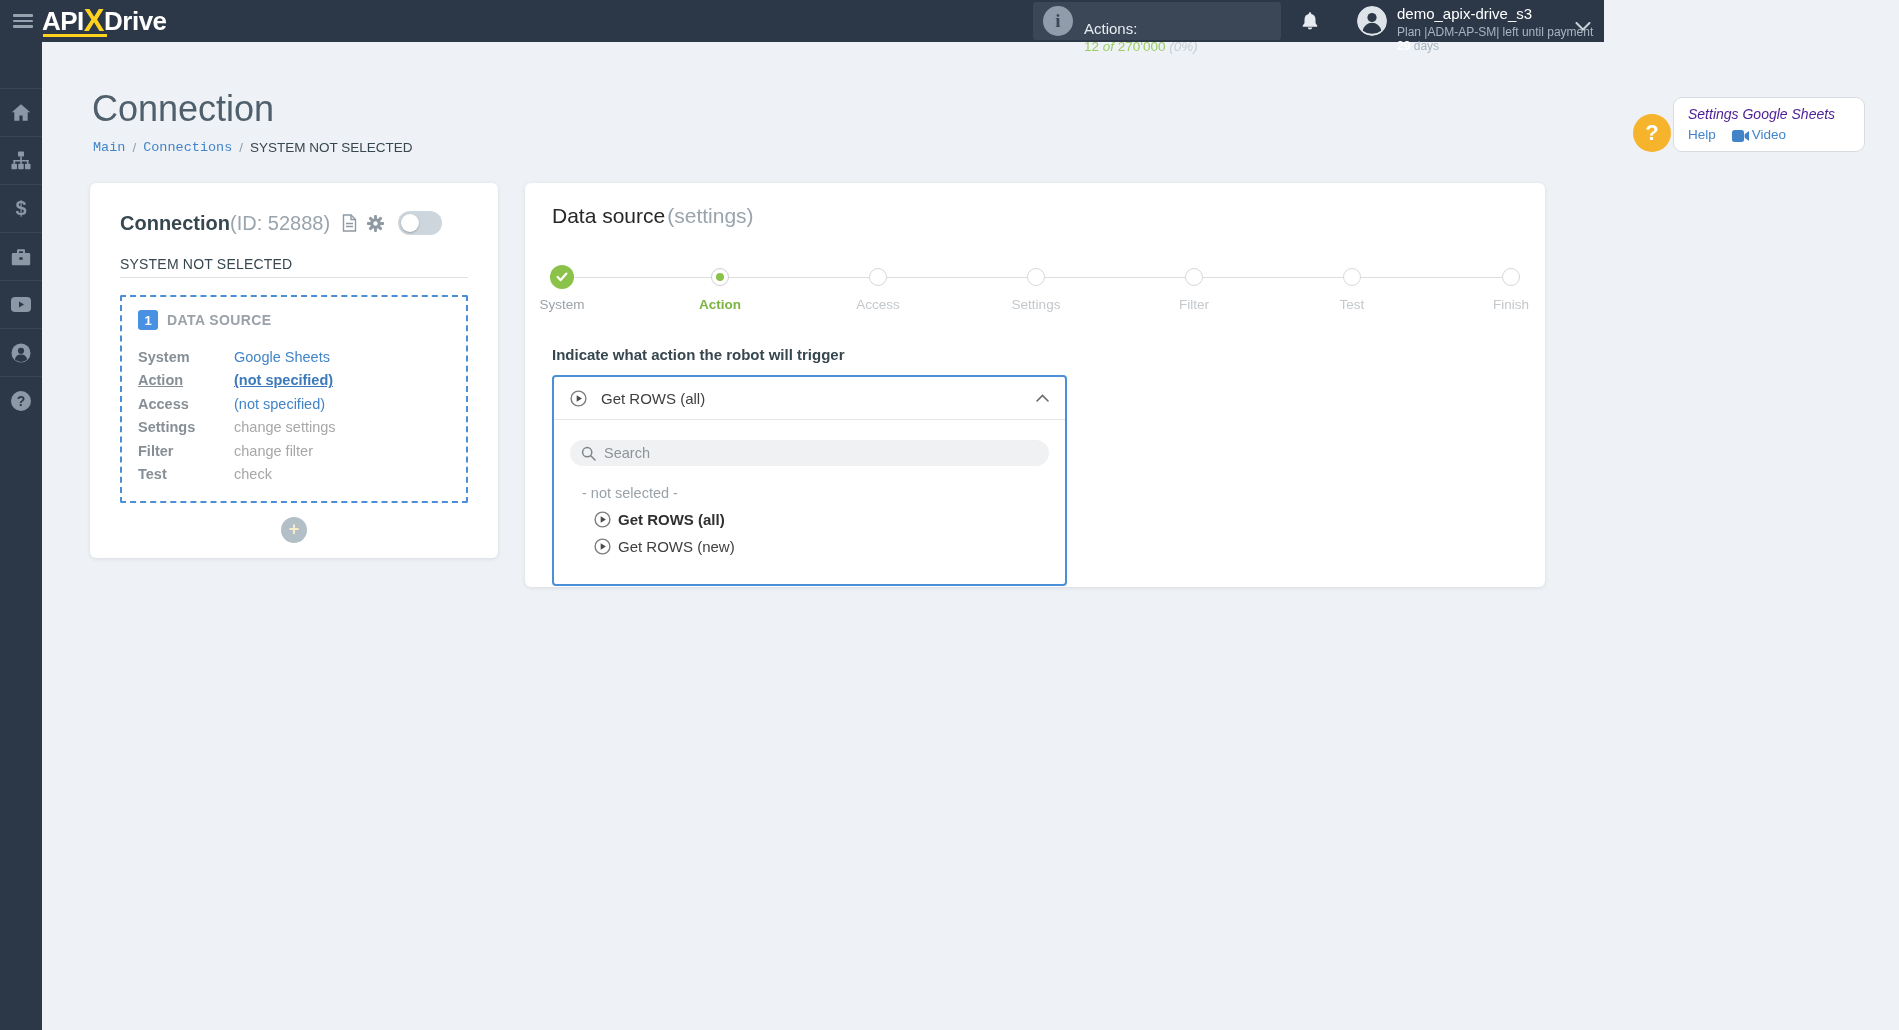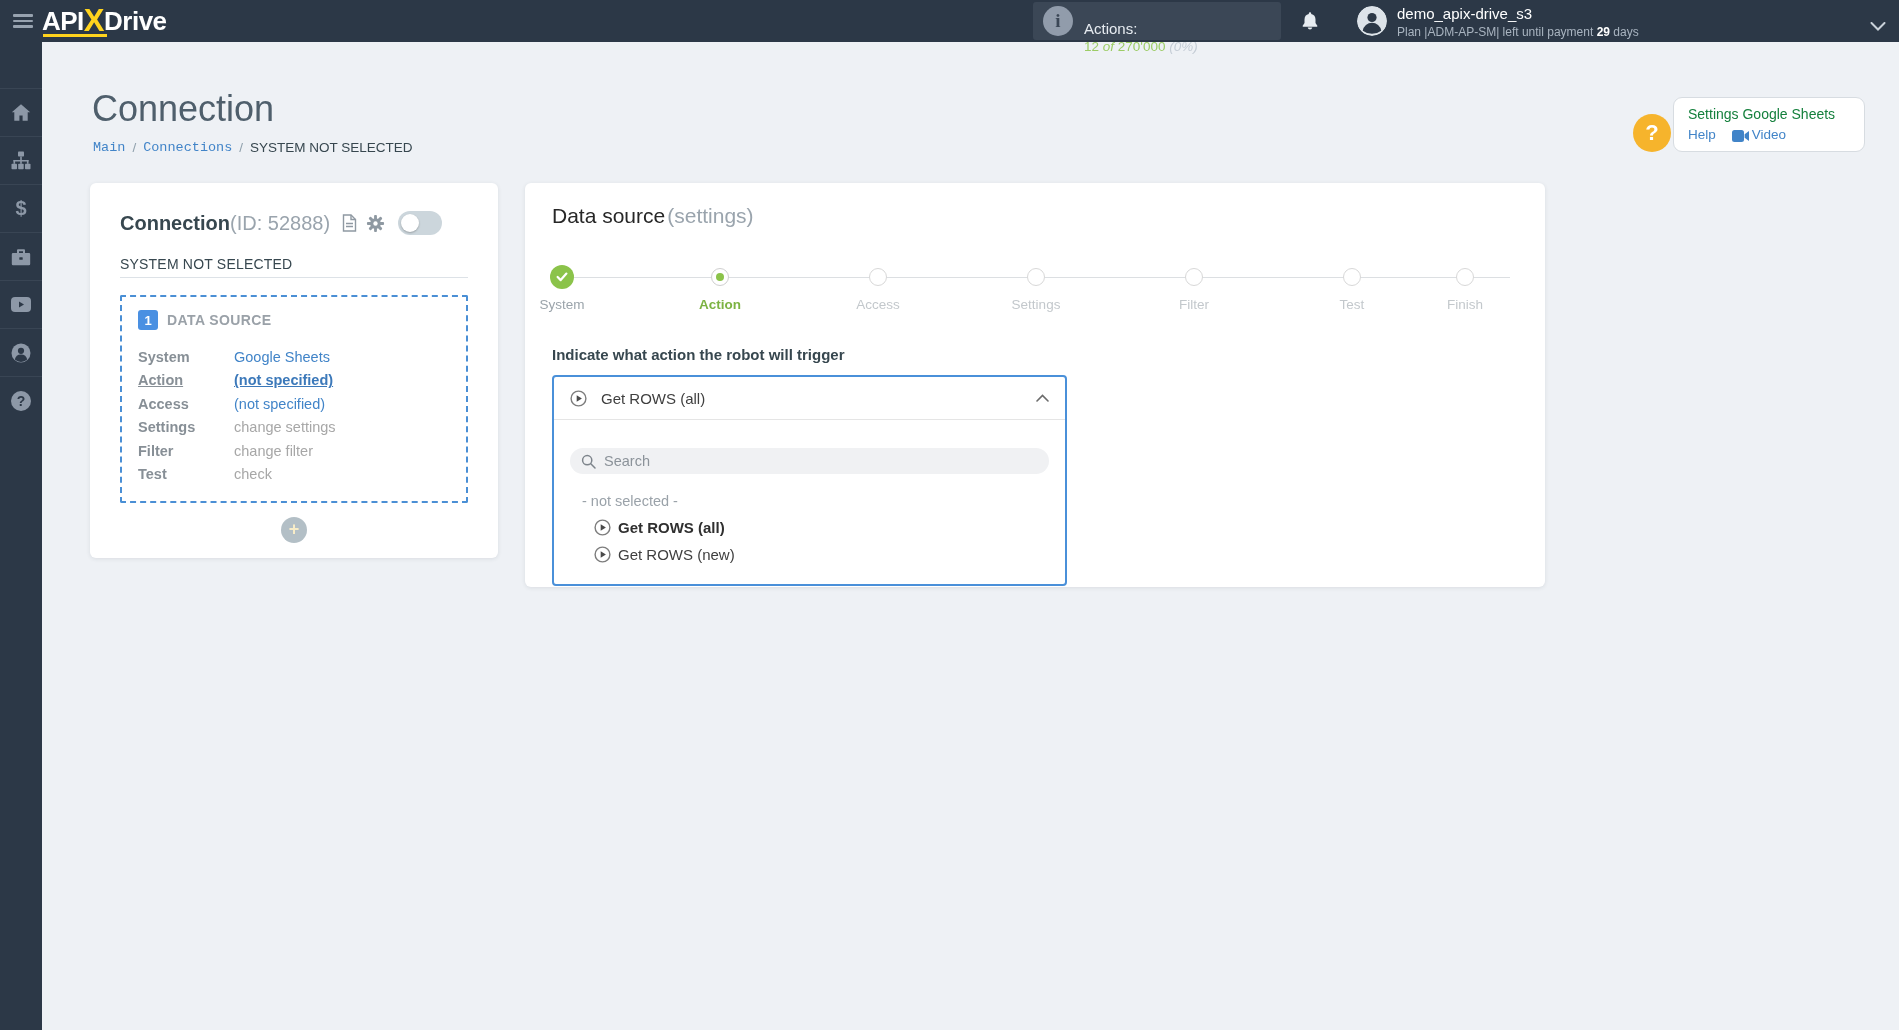--- a/index.html
+++ b/index.html
@@ -7,21 +7,21 @@
   html,body { width:1899px; height:1030px; }
   body {
     font-family:"Liberation Sans", sans-serif;
     background:#eef1f5;
     position:relative;
     overflow:hidden;
     color:#37474f;
   }
   
   .app-header {
-    position:absolute; top:0; left:0; width:1899px; height:42px;
+    position:absolute; top:0; left:0; width:1604px; height:42px;
     background:#2c3847; z-index:20;
   }
   .hamburger { position:absolute; left:13px; top:14px; width:20px; height:14px; cursor:pointer; }
   .hamburger div { height:2.5px; background:#97a2af; border-radius:1px; margin-bottom:3px; }
   .logo { position:absolute; left:42px; top:0; height:42px; display:flex; align-items:center;
           font-size:26px; font-weight:700; color:#fff; letter-spacing:-0.5px; cursor:pointer; }
   .logo .logo-underline { position:absolute; left:1px; bottom:5px; width:64px; height:3px; background:#ffd31d; }
   .logo .x { color:#ffd31d; font-size:31px; position:relative; top:0px; margin:0 0px; }
   .actions-box {
     position:absolute; left:1033px; top:2px; width:248px; height:38px;
@@ -56,21 +56,21 @@
   
   .page-title { position:absolute; left:92px; top:88px; font-size:36px; font-weight:400; color:#4f5f6c; }
   .breadcrumb { position:absolute; left:93px; top:140px; font-size:13.5px; display:flex; align-items:center; }
   .breadcrumb a { color:#4184c8; text-decoration:none; cursor:pointer;font-family:Liberation Mono, monospace; }
   .crumb-sep { color:#8fa0ac; margin:0 7px; }
   .crumb-current { color:#37474f; }
 
   
   .help-widget { position:absolute; left:1673px; top:97px; width:192px; height:55px;
     background:#fff; border:1px solid #d7dce1; border-radius:9px; padding:8px 0 0 14px; z-index:5; }
-  .help-title { font-size:14px; color:#15803d; }
+  .help-title { font-size:14px; color:#4c1d95;font-style:italic; }
   .help-links { margin-top:5px; display:flex; align-items:center; font-size:13.5px; }
   .help-links a { color:#4184c8; text-decoration:none; cursor:pointer; }
   .cam-icon { margin:2px 3px 0 16px; display:inline-flex; }
   .q-circle { position:absolute; left:1633px; top:114px; width:38px; height:38px; border-radius:50%;
     background:#f6b42c; color:#fff; font-size:22px; font-weight:700;
     display:flex; align-items:center; justify-content:center; z-index:6; cursor:pointer; }
 
   
   .card { position:absolute; background:#fff; border-radius:6px; box-shadow:0 1px 4px rgba(40,50,60,0.10); }
   .left-card  { left:90px;  top:183px; width:408px;  height:375px; }
@@ -122,21 +122,21 @@
   .step.done .step-label { color:#9ba4ab; }
   .step.current .step-label { color:#7cb342; font-weight:700; }
   .step.todo .step-label { color:#c3c8cc; }
   .sc-question { position:absolute; left:27px; top:163px; font-size:15px; font-weight:700; color:#37474f; }
   .dropdown { position:absolute; left:27px; top:192px; width:515px; height:211px;
     border:2px solid #4a90d9; border-radius:4px; background:#fff; }
   .dd-selected { height:43px; display:flex; align-items:center; padding:0 16px;
     border-bottom:1px solid #e5e5e5; cursor:pointer; }
   .dd-selected-label { margin-left:14px; font-size:15px; color:#3f3f3f; }
   .dd-chevron { margin-left:auto; display:flex; cursor:pointer; }
-  .dd-search { margin:28px 16px 0; height:26px; background:#f0f1f3; border-radius:13px;
+  .dd-search { margin:20px 16px 0; height:26px; background:#f0f1f3; border-radius:13px;
     display:flex; align-items:center; padding:0 11px; }
   .dd-search input { border:none; background:transparent; outline:none; width:100%;
     font-size:14.5px; color:#555; font-family:"Liberation Sans", sans-serif; margin-left:8px; }
   .dd-search input::placeholder { color:#8c939a; opacity:1; }
   .dd-options { margin-top:13px; }
   .dd-option { height:27px; display:flex; align-items:center; padding-left:40px; font-size:15px;
     color:#3f3f3f; cursor:pointer; }
   .dd-option .opt-icon { display:flex; margin-right:7px; }
   .dd-option.muted { padding-left:28px; color:#9aa2a9; font-size:14.5px; }
   .dd-option.bold { font-weight:700; color:#2f2f2f; }
@@ -395,21 +395,21 @@
       <div class="step-label">Filter</div>
     </div>
 
     <div class="step todo" style="left:757px">
       <div class="step-circle-wrap">
           <div class="step-circle"></div>
         </div>
       <div class="step-label">Test</div>
     </div>
 
-    <div class="step todo" style="left:870px">
+    <div class="step todo" style="left:916px">
       <div class="step-circle-wrap">
           <div class="step-circle"></div>
         </div>
       <div class="step-label">Finish</div>
     </div>
   </div>
 
   <div class="sc-question">Indicate what action the robot will trigger</div>
 
   <div class="dropdown">

